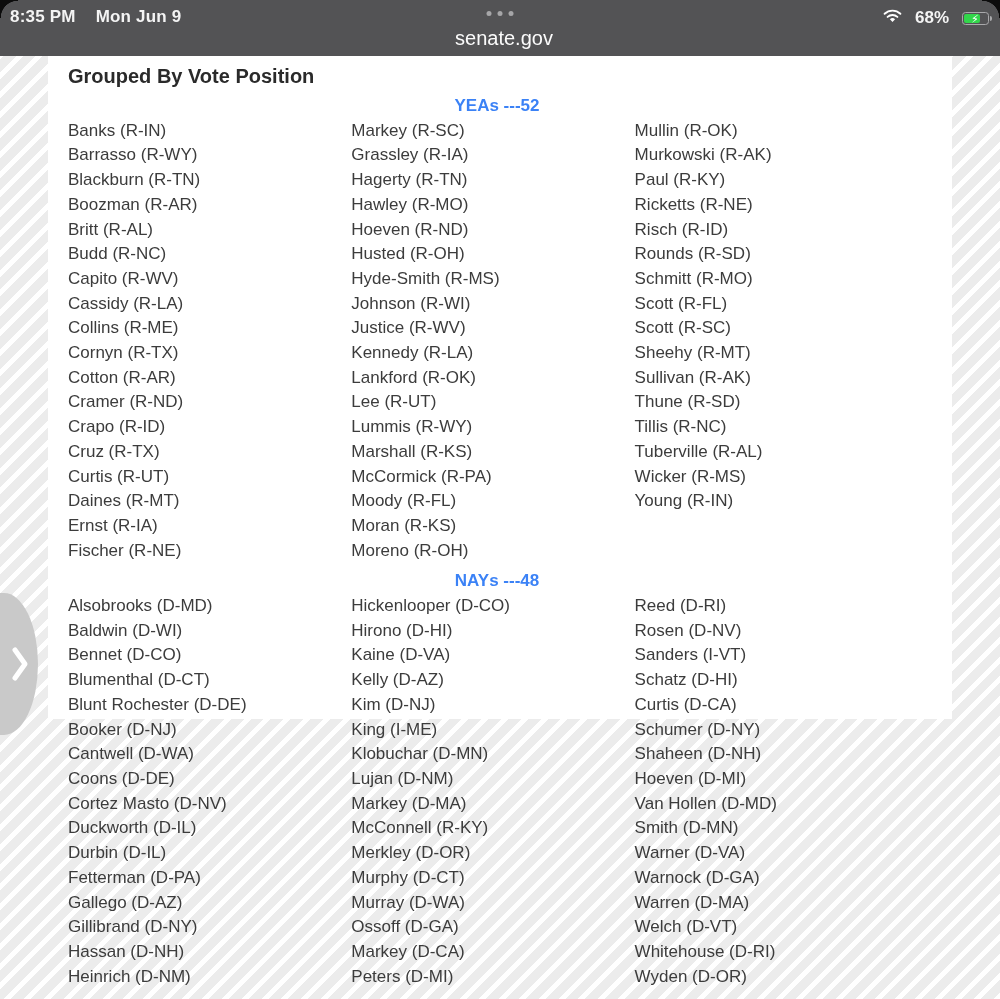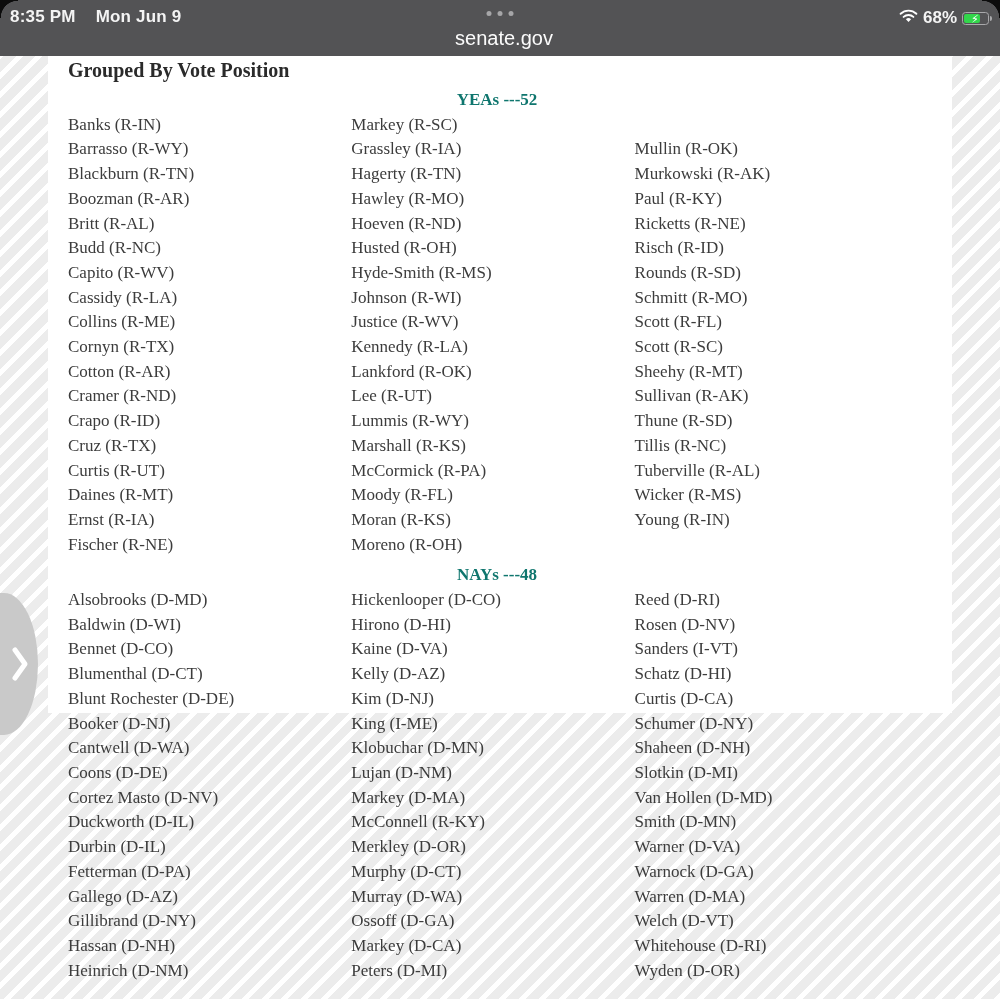--- a/index.html
+++ b/index.html
@@ -15,21 +15,21 @@
   .statusbar{
     position:absolute;left:0;top:0;width:1000px;height:56px;
     background:#535355;z-index:10;color:#f4f4f4;
   }
   .sb-left{
     position:absolute;left:10px;top:7px;
     font-size:17px;font-weight:700;letter-spacing:.2px;display:flex;gap:20px;
   }
   .sb-right{
     position:absolute;right:11px;top:8px;
-    display:flex;align-items:center;gap:5px;font-size:17px;font-weight:700;
+    display:flex;align-items:center;gap:13px;font-size:17px;font-weight:700;
   }
   .tab-dots{
     position:absolute;left:50%;top:11px;transform:translateX(-50%);
     display:flex;gap:6px;
   }
   .tab-dots i{width:5px;height:5px;border-radius:50%;background:#a6a6a8;display:block;}
   .urlbar{
     position:absolute;left:4px;top:27px;width:100%;
     text-align:center;font-size:20px;color:#fbfbfb;
   }
@@ -39,36 +39,35 @@
   }
   .battery .fill{width:68%;height:9px;border-radius:2px;background:var(--battery-green,#32d74b);}
   .battery .cap{position:absolute;right:-4px;top:3.5px;width:2.5px;height:5px;background:#a9a9ab;border-radius:0 2px 2px 0;}
   .battery .bolt{position:absolute;left:8px;top:0.5px;color:#fff;font-size:11px;}
   .corner{position:absolute;top:0;width:18px;height:18px;z-index:20;}
   .corner.tl{left:0;background:radial-gradient(circle at 18px 18px,transparent 17px,#0c0c0c 17.5px);}
   .corner.tr{right:0;background:radial-gradient(circle at 0 18px,transparent 17px,#0c0c0c 17.5px);}
 
   
   .page{
-    position:absolute;left:48px;top:38px;width:904px;height:675px;
+    position:absolute;left:48px;top:44px;width:904px;height:675px;
     background:#ffffff;
-    font-family:Liberation Serif, serif;
   }
   .table-top-border{position:absolute;left:7px;top:0;width:850px;height:3px;background:#454545;}
   .content{position:absolute;left:7px;top:3px;width:850px;}
   .page-heading{
     margin:17px 0 0 13px;font-size:20px;line-height:24px;
     font-weight:700;color:#2a2a2a;
   }
   .section-header{
     margin-top:6px;text-align:center;text-indent:34px;
-    font-size:17px;font-weight:700;color:#0f766e;line-height:24.7px;
+    font-size:17px;font-weight:700;color:#3b82f6;line-height:24.7px;
     white-space:nowrap;
   }
-  .cols{display:flex;align-items:center;}
+  .cols{display:flex;}
   .col{width:283.3px;flex:none;}
   .senator{
     line-height:24.7px;font-size:17px;color:#3c3c3c;
     padding-left:13px;white-space:nowrap;
   }
 
   
   .nav-flyout{
     position:absolute;left:0;top:593px;width:38px;height:142px;
     background:#c9c9c9;z-index:6;
@@ -223,21 +222,21 @@
             <div class="senator">Peters (D-MI)</div>
           </div>
           <div class="col">
             <div class="senator">Reed (D-RI)</div>
             <div class="senator">Rosen (D-NV)</div>
             <div class="senator">Sanders (I-VT)</div>
             <div class="senator">Schatz (D-HI)</div>
             <div class="senator">Curtis (D-CA)</div>
             <div class="senator">Schumer (D-NY)</div>
             <div class="senator">Shaheen (D-NH)</div>
-            <div class="senator">Slotkin (D-MI)</div>
+            <div class="senator">Hoeven (D-MI)</div>
             <div class="senator">Van Hollen (D-MD)</div>
             <div class="senator">Smith (D-MN)</div>
             <div class="senator">Warner (D-VA)</div>
             <div class="senator">Warnock (D-GA)</div>
             <div class="senator">Warren (D-MA)</div>
             <div class="senator">Welch (D-VT)</div>
             <div class="senator">Whitehouse (D-RI)</div>
             <div class="senator">Wyden (D-OR)</div>
           </div>
         </div>

